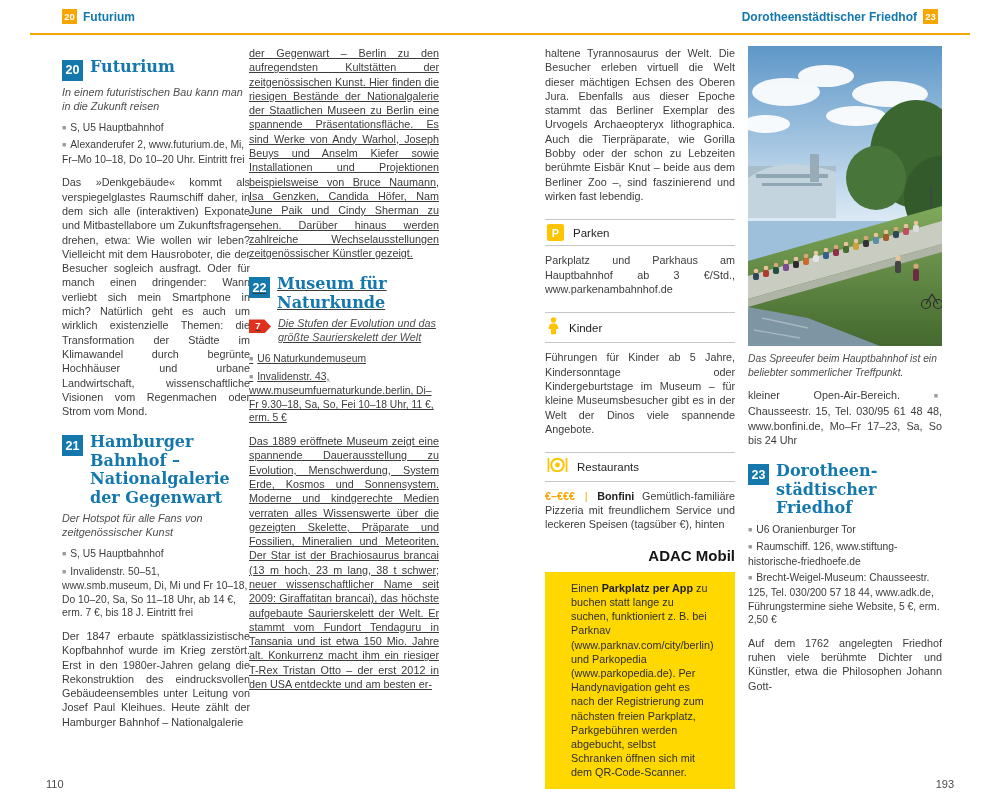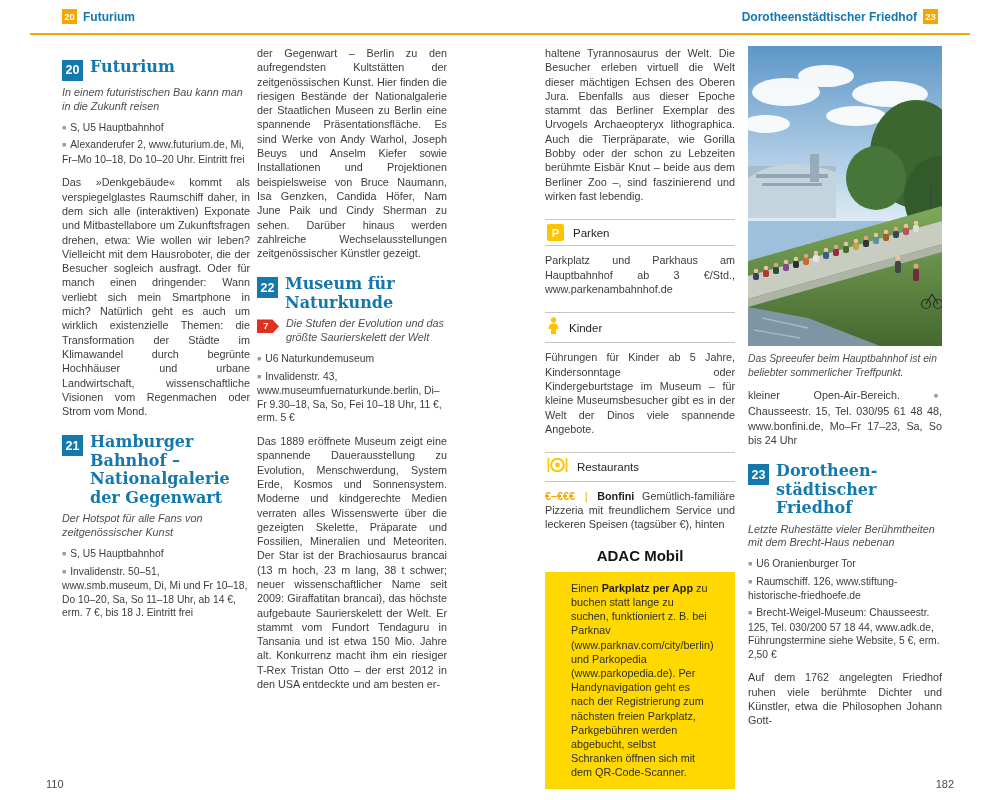--- a/index.html
+++ b/index.html
@@ -14,21 +14,21 @@
   .hdr-right { right:62px; }
   .hdr-num { width:15px; height:15px; background:#F7A600; color:#fff;
     font-size:9.5px; font-weight:bold; display:flex; align-items:center; justify-content:center; }
   .rule { position:absolute; top:33px; left:30px; right:30px; height:2px; background:#F7A600; }
 
   
   .col { position:absolute; top:46px; font-size:10.8px; line-height:14.3px;
     text-align:justify; color:#3c3c3c; }
   .col p, .col div { hyphens:auto; -webkit-hyphens:auto; }
   #col1 { left:62px;  width:188px; top:58px; }
-  #col2 { left:257px; width:190px; }
+  #col2 { left:249px; width:190px;text-decoration:underline; }
   #col3 { left:545px; width:190px; }
   #col4 { left:748px; width:194px; }
 
   
   .sec-head { display:flex; gap:7px; align-items:flex-start; text-align:left; margin-bottom:5px; }
   .sec-num { flex:0 0 auto; width:21px; height:21px; background:#1478AD; color:#fff;
     font-weight:bold; font-size:12.5px; display:flex; align-items:center; justify-content:center; margin-top:2px; }
   .sec-title { font-family:"DejaVu Serif", serif; font-weight:700; font-size:16px;
     line-height:18.5px; color:#1478AD; text-align:left; }
   .subtitle { font-style:italic; font-size:10.8px; line-height:13.8px; color:#4e4e4e;
@@ -47,21 +47,21 @@
     padding:4px 2px; display:flex; align-items:center; gap:9px; }
   .svc .label { font-weight:normal; font-size:11.5px; color:#1f1f1f; }
   .p-icon { width:17px; height:17px; background:#FFC400; border-radius:2px; color:#fff;
     font-weight:bold; font-size:11px; display:flex; align-items:center; justify-content:center; }
   .svc-text { margin-top:7px; }
   .price { color:#F7A600; font-weight:bold; }
   .sep { color:#F7A600; margin:0 2px; }
   .rname { font-weight:bold; color:#222; }
 
   
-  .adac-title { margin-top:18px; font-size:15px; font-weight:bold; color:#141414; text-align:center; }
+  .adac-title { margin-top:18px; font-size:15px; font-weight:bold; color:#141414; text-align:right; }
   .adac-box { margin-top:8px; background:#FFD800; padding:9px 26px; text-align:left;
     color:#2e2e2e; font-size:10.8px; line-height:14.2px; }
   .adac-box strong { color:#1f1f1f; }
 
   
   .photo { width:194px; height:300px; overflow:hidden; background:#9fc0da; }
   .caption { margin-top:6px; font-style:italic; font-size:10.3px; line-height:13.5px;
     color:#4e4e4e; text-align:left; }
   .rest-cont { margin-top:9px; }
 
@@ -96,20 +96,21 @@
     </div>
 
     <div class="mt">
       <div class="sec-head">
         <span class="sec-num">21</span>
         <span class="sec-title">Hamburger Bahn­hof – Nationalgale­rie der Gegenwart</span>
       </div>
       <p class="subtitle">Der Hotspot für alle Fans von zeitgenössischer Kunst</p>
       <p class="info"><span class="b">■</span><span>S, U5 Hauptbahnhof</span></p>
       <p class="info"><span class="b">■</span><span>Invalidenstr. 50–51, www.smb.museum, Di, Mi und Fr 10–18, Do 10–20, Sa, So 11–18 Uhr, ab 14 €, erm. 7 €, bis 18 J. Eintritt frei</span></p>
+      <p class="para">Der 1847 erbaute spätklassizistische Kopfbahnhof wurde im Krieg zerstört. Erst in den 1980er-Jahren gelang die Rekonstruktion des eindrucksvollen Gebäudeensembles unter Leitung von Josef Paul Kleihues. Heute zählt der Hamburger Bahnhof – Nationalgalerie</p>
     </div>
   </div>
 
   <div class="col" id="col2">
     <p>der Gegenwart – Berlin zu den aufregendsten Kultstätten der zeitgenössischen Kunst. Hier finden die riesigen Bestände der Nationalgalerie der Staatlichen Museen zu Berlin eine spannende Präsentationsfläche. Es sind Werke von Andy Warhol, Joseph Beuys und Anselm Kiefer sowie Installationen und Projektionen beispielsweise von Bruce Naumann, Isa Genzken, Candida Höfer, Nam June Paik und Cindy Sherman zu sehen. Darüber hinaus werden zahlreiche Wechselausstellungen zeitgenössischer Künstler gezeigt.</p>
 
     <div class="mt">
       <div class="sec-head">
         <span class="sec-num">22</span>
         <span class="sec-title">Museum für Naturkunde</span>
@@ -262,23 +263,22 @@
       <span>kleiner Open-Air-Bereich.</span>
       <span class="b">■</span>
       <span>Chausseestr. 15, Tel. 030/95 61 48 48, www.bonfini.de, Mo–Fr 17–23, Sa, So bis 24 Uhr</span>
     </p>
 
     <div class="mt">
       <div class="sec-head">
         <span class="sec-num">23</span>
         <span class="sec-title">Dorotheen­städtischer Friedhof</span>
       </div>
-      <p class="subtitle">Letzte Ruhestätte vieler Berühmtheiten mit dem Brecht-Haus nebenan</p>
       <p class="info"><span class="b">■</span><span>U6 Oranienburger Tor</span></p>
       <p class="info"><span class="b">■</span><span>Raumschiff. 126, www.stiftung-historische-friedhoefe.de</span></p>
       <p class="info"><span class="b">■</span><span>Brecht-Weigel-Museum: Chausseestr. 125, Tel. 030/200 57 18 44, www.adk.de, Führungstermine siehe Website, 5 €, erm. 2,50 €</span></p>
       <p class="para">Auf dem 1762 angelegten Friedhof ruhen viele berühmte Dichter und Künstler, etwa die Philosophen Johann Gott-</p>
     </div>
   </div>
 
   <div class="pgnum" id="pg-left">110</div>
-  <div class="pgnum" id="pg-right">182</div>
+  <div class="pgnum" id="pg-right">193</div>
 </div>
 
 </body></html>

